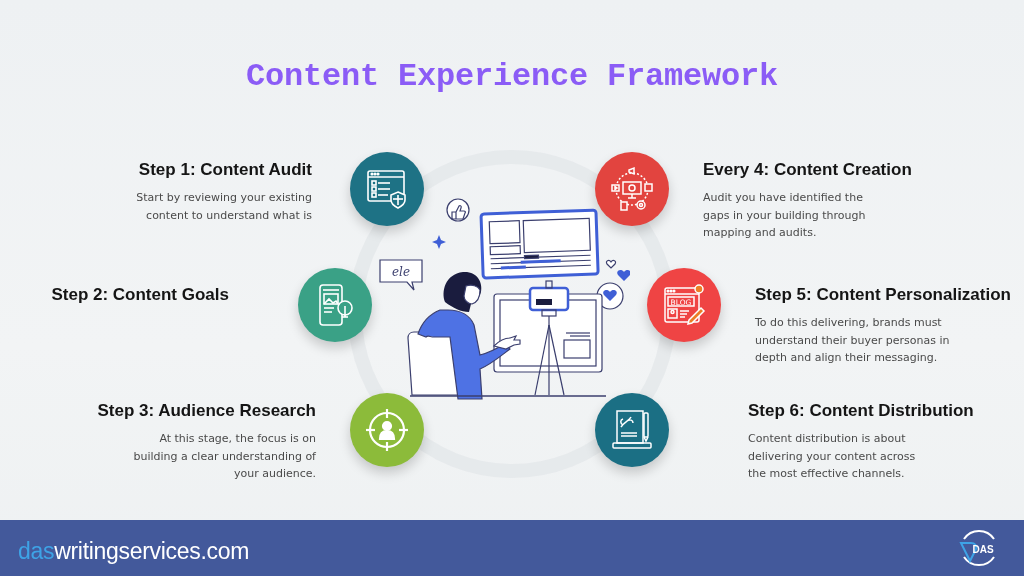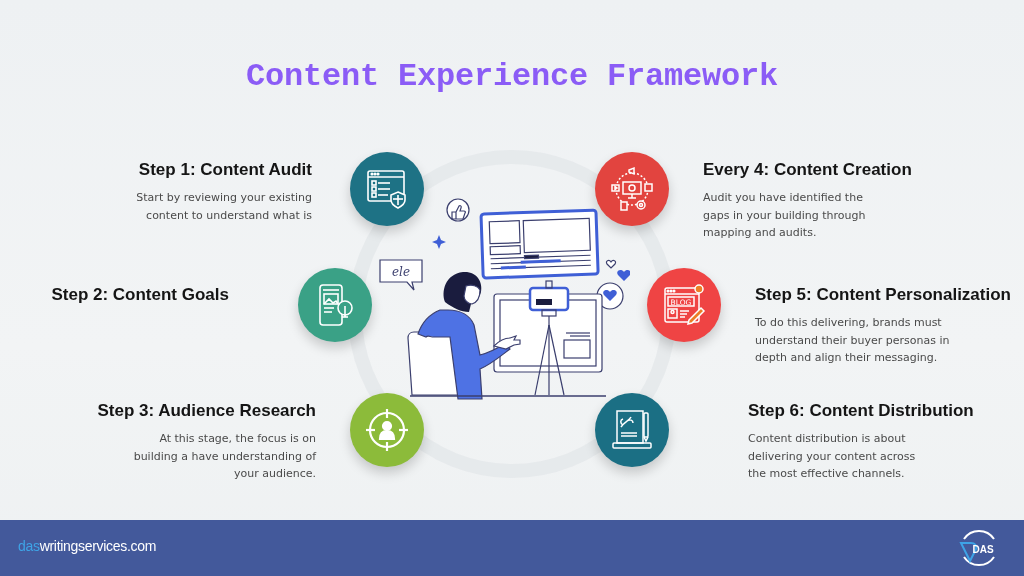--- a/index.html
+++ b/index.html
@@ -35,21 +35,21 @@
     box-shadow: 0 6px 12px rgba(0,0,0,0.18);
   }
   .icon-circle svg { width: 50px; height: 50px; }
   .illus { position: absolute; left: 370px; top: 190px; width: 260px; height: 220px; }
   .footer {
     position: absolute; left: 0; top: 520px; width: 1024px; height: 56px;
     background: #43599b;
   }
   .domain {
     position: absolute; left: 18px; top: 18px; font-family: "Liberation Sans", sans-serif;
-    font-size: 14px; color: #ffffff; letter-spacing: -0.3px;
+    font-size: 23px; color: #ffffff; letter-spacing: -0.3px;
   }
   .domain .accent { color: #3ea3e6; }
   .logo { position: absolute; left: 956px; top: 5px; width: 46px; height: 46px; }
 </style>
 </head>
 <body>
 
 <div class="title">Content Experience Framework</div>
 
 <div class="ring"></div>
@@ -94,21 +94,21 @@
     <circle cx="35" cy="28" r="7" fill="#3aa186"></circle>
     <line x1="35" y1="26" x2="35" y2="37"></line>
       <line x1="32" y1="37" x2="38" y2="37"></line>
   </svg>
 </div>
 
 <div class="step left" style="right:708px; top:401px;margin-left:12px;">
   <h3>Step 3: Audience Research</h3>
   <p>
     <span>At this stage, the focus is on</span><br>
-    <span>building a have understanding of</span><br>
+    <span>building a clear understanding of</span><br>
     <span>your audience.</span>
   </p>
 </div>
 <div class="icon-circle" style="left:350px; top:393px; background:#8cbb3a;">
   <svg viewBox="0 0 50 50" fill="none" stroke="#fff" stroke-width="2.2">
     <circle cx="25" cy="25" r="17"></circle>
     <line x1="25" y1="4" x2="25" y2="13"></line>
       <line x1="25" y1="37" x2="25" y2="46"></line>
     <line x1="4" y1="25" x2="13" y2="25"></line>
       <line x1="37" y1="25" x2="46" y2="25"></line>

